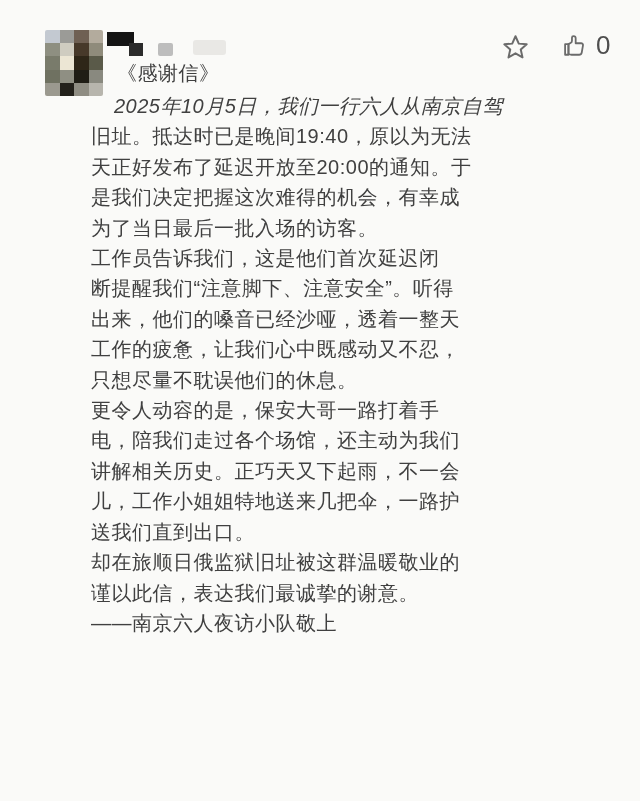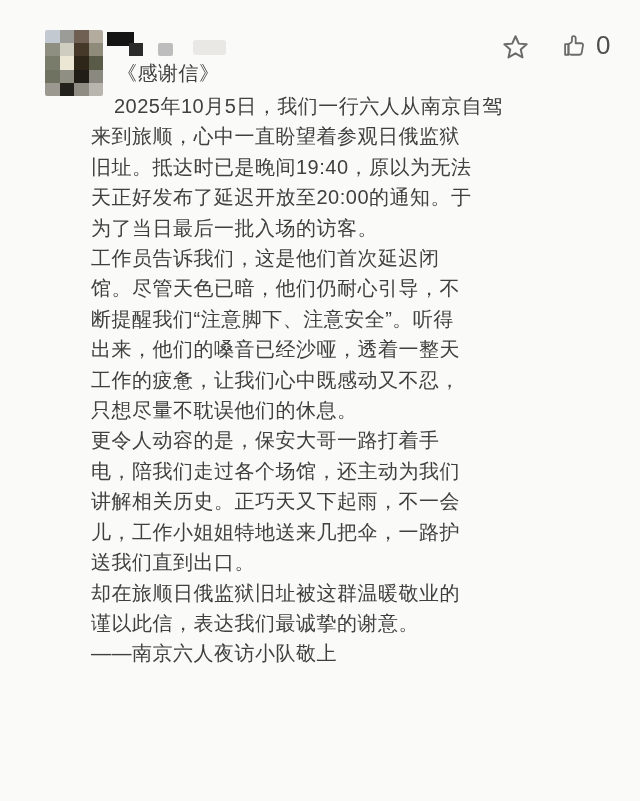--- a/index.html
+++ b/index.html
@@ -30,21 +30,21 @@
     font-size:26px;line-height:27px;color:#4e4e4e;
     font-family:"Liberation Sans",sans-serif;
   }
   
   .letter{
     position:absolute;left:91px;top:55px;width:545px;
     color:#404040;font-size:20px;line-height:30.4px;
   }
   .line{white-space:nowrap;letter-spacing:0.5px;}
   .line.title{line-height:36px;text-indent:26px;}
-  .line.first{text-indent:23px;}
+  .line.first{text-indent:23px;font-style:italic;}
 </style>
 </head>
 <body>
 
 <div class="page">
 
   <div class="avatar">
       <div style="background: rgb(195, 201, 209);"></div>
       <div style="background: rgb(155, 155, 151);"></div>
       <div style="background: rgb(111, 96, 83);"></div>
@@ -84,26 +84,25 @@
     <svg width="28" height="27" viewBox="0 0 24 24" fill="none" stroke="#6b6b6b" stroke-width="1.6" stroke-linejoin="round" stroke-linecap="round">
       <path d="M3.2 10.8h3v9.4h-3z"></path>
       <path d="M6.2 19.6c0 0 1.3 0.6 2.7 0.6h6.7c1.2 0 2.2-0.9 2.4-2l1.1-6.3c0.2-1-0.6-1.9-1.6-1.9h-4.9V5.6c0-1.1-0.9-1.9-1.9-1.9-0.8 0-1.4 0.6-1.4 1.4v2.6c0 0.9-0.5 1.7-1.3 2.1l-1.8 1z"></path>
     </svg>
     <span class="count">0</span>
   </button>
 
   <div class="letter">
     <div class="line title">《感谢信》</div>
     <div class="line first">2025年10月5日，我们一行六人从南京自驾</div>
-    <div class="line">来到旅顺，心中一直盼望着参观日俄监狱</div>
     <div class="line">旧址。抵达时已是晚间19:40，原以为无法</div>
     <div class="line">天正好发布了延迟开放至20:00的通知。于</div>
+    <div class="line">是我们决定把握这次难得的机会，有幸成</div>
     <div class="line">为了当日最后一批入场的访客。</div>
     <div class="line">工作员告诉我们，这是他们首次延迟闭</div>
-    <div class="line">馆。尽管天色已暗，他们仍耐心引导，不</div>
     <div class="line">断提醒我们“注意脚下、注意安全”。听得</div>
     <div class="line">出来，他们的嗓音已经沙哑，透着一整天</div>
     <div class="line">工作的疲惫，让我们心中既感动又不忍，</div>
     <div class="line">只想尽量不耽误他们的休息。</div>
     <div class="line">更令人动容的是，保安大哥一路打着手</div>
     <div class="line">电，陪我们走过各个场馆，还主动为我们</div>
     <div class="line">讲解相关历史。正巧天又下起雨，不一会</div>
     <div class="line">儿，工作小姐姐特地送来几把伞，一路护</div>
     <div class="line">送我们直到出口。</div>
     <div class="line">却在旅顺日俄监狱旧址被这群温暖敬业的</div>

